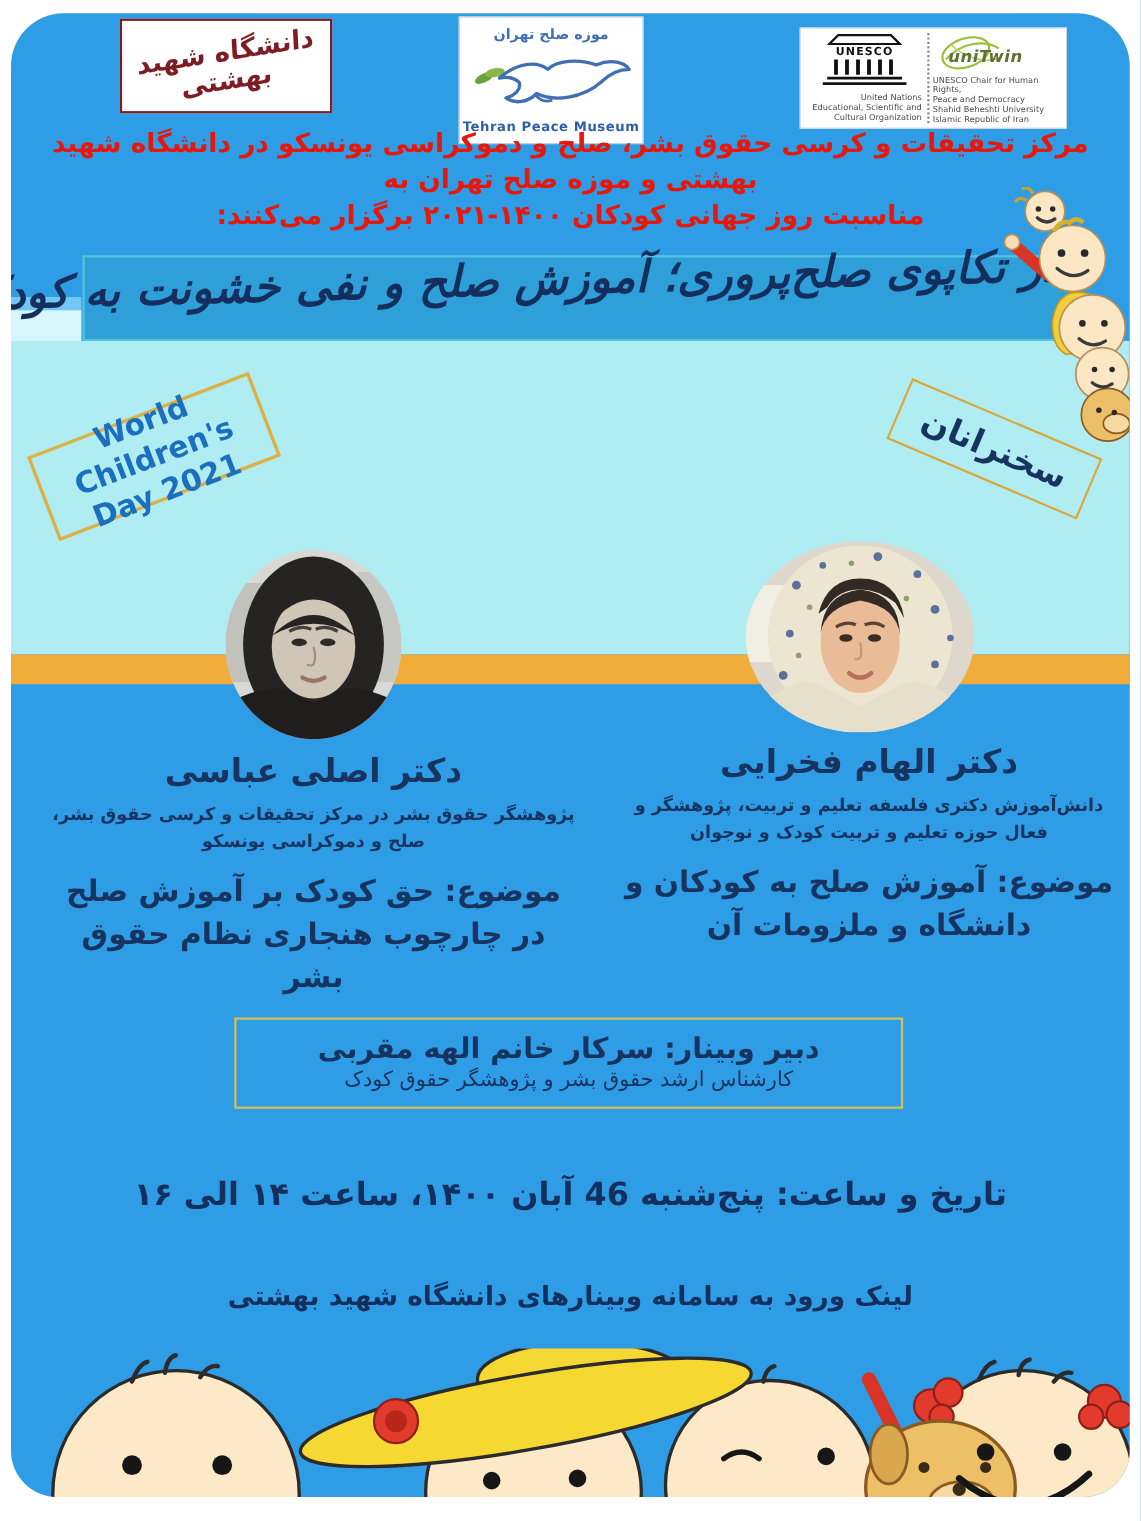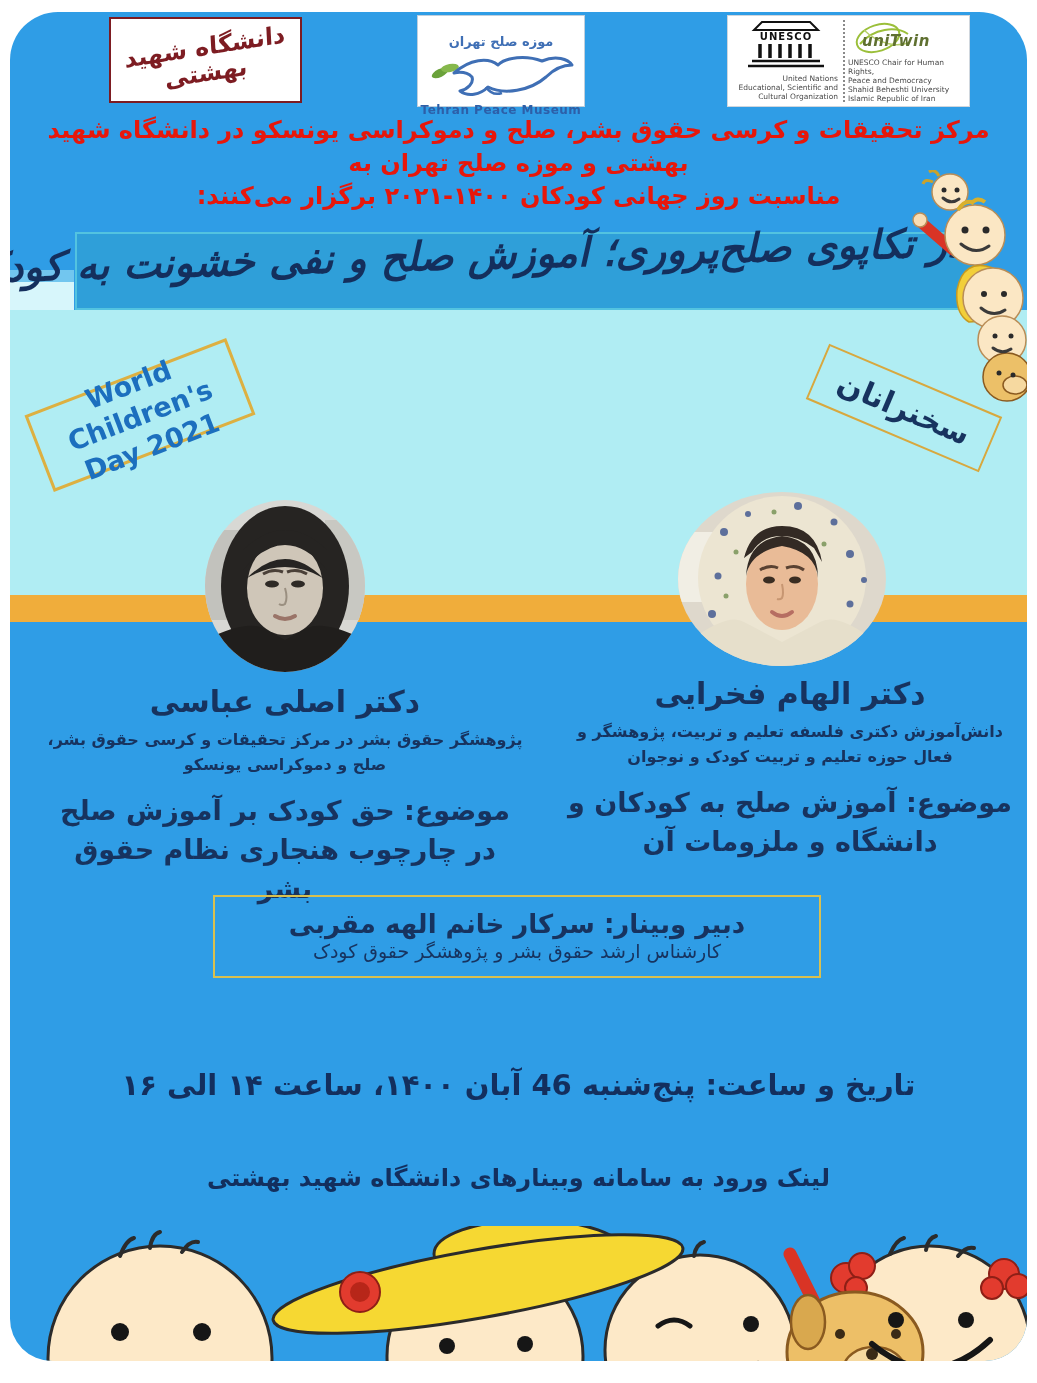--- a/index.html
+++ b/index.html
@@ -8,26 +8,26 @@
   .panel{position:absolute;left:10px;top:12px;width:1017px;height:1349px;
          background:#2f9de6;border-radius:48px 48px 42px 42px;overflow:hidden;}
   .abs{position:absolute;}
 
   
   .logo-box{background:#fff;box-sizing:border-box;}
   .sbu-box{left:99px;top:5px;width:193px;height:86px;border:2px solid #7d1c22;
            display:flex;align-items:center;justify-content:center;}
   .sbu-text{color:#7d1c22;font-weight:bold;font-size:24px;line-height:26px;text-align:center;
             transform:rotate(-9deg) skewX(-6deg);letter-spacing:1px;}
-  .museum-box{left:407px;top:3px;width:168px;height:92px;border:1px solid #bfcfdd;
+  .museum-box{left:407px;top:3px;width:168px;height:116px;border:1px solid #bfcfdd;
               display:flex;flex-direction:column;align-items:center;justify-content:space-between;
-              padding:18px 2px;box-sizing:border-box;}
+              padding:8px 2px;box-sizing:border-box;}
   .museum-fa{color:#3f6fb5;font-size:13px;font-weight:bold;}
   .museum-en{color:#2d5fa8;font-size:12px;font-weight:bold;letter-spacing:.5px;}
-  .unesco-box{left:717px;top:3px;width:243px;height:92px;border:1px solid #cfd6dd;
+  .unesco-box{left:717px;top:13px;width:243px;height:92px;border:1px solid #cfd6dd;
               display:flex;align-items:stretch;padding:4px 4px;box-sizing:border-box;}
   .unesco-left{width:108px;display:flex;flex-direction:column;align-items:center;justify-content:flex-start;}
   .unesco-org{font-size:7.5px;line-height:9px;color:#4a4a4a;text-align:right;width:104px;
               white-space:pre-line;margin-top:2px;}
   .unesco-div{width:0;border-left:2px dotted #8a8a8a;margin:0 3px;}
   .unesco-right{flex:1;display:flex;flex-direction:column;align-items:flex-start;}
   .unitwin-wrap{position:relative;height:36px;width:100%;}
   .unitwin-label{position:absolute;left:14px;top:12px;color:#5f7030;font-weight:bold;
                  font-size:15px;font-style:italic;letter-spacing:.5px;}
   .unesco-chair{font-size:7.5px;line-height:9px;color:#4a4a4a;white-space:pre-line;margin-top:2px;}
@@ -65,21 +65,21 @@
 
   
   .spk-col{direction:rtl;text-align:center;color:#17335f;}
   .spk-col .name{font-size:30px;font-weight:bold;}
   .spk-col .bio{font-size:16px;line-height:25px;font-weight:bold;margin-top:8px;}
   .spk-col .topic{font-size:27px;line-height:39px;font-weight:bold;margin-top:14px;}
   .col-left{left:35px;top:672px;width:480px;}
   .col-right{left:545px;top:664px;width:470px;}
 
   
-  .mod-box{left:203px;top:883px;width:608px;border:2px solid #d9c050;direction:rtl;
+  .mod-box{left:203px;top:913px;width:608px;border:2px solid #d9c050;direction:rtl;
            text-align:center;color:#17335f;padding:12px 6px 14px;box-sizing:border-box;}
   .mod-line1{font-size:26px;font-weight:bold;}
   .mod-line2{font-size:19px;font-weight:normal;margin-top:1px;}
 
   .datetime{left:0;right:0;top:1056px;text-align:center;color:#132f5e;font-weight:bold;
             font-size:29px;direction:rtl;white-space:nowrap;}
   .link-caption{left:0;right:0;top:1112px;text-align:center;color:#132f5e;font-weight:bold;
                 font-size:24px;direction:rtl;margin-top:40px;}
   .url-row{left:24px;top:1158px;display:flex;align-items:center;gap:16px;}
   .url-text{color:#1b3366;font-weight:bold;font-size:36px;

